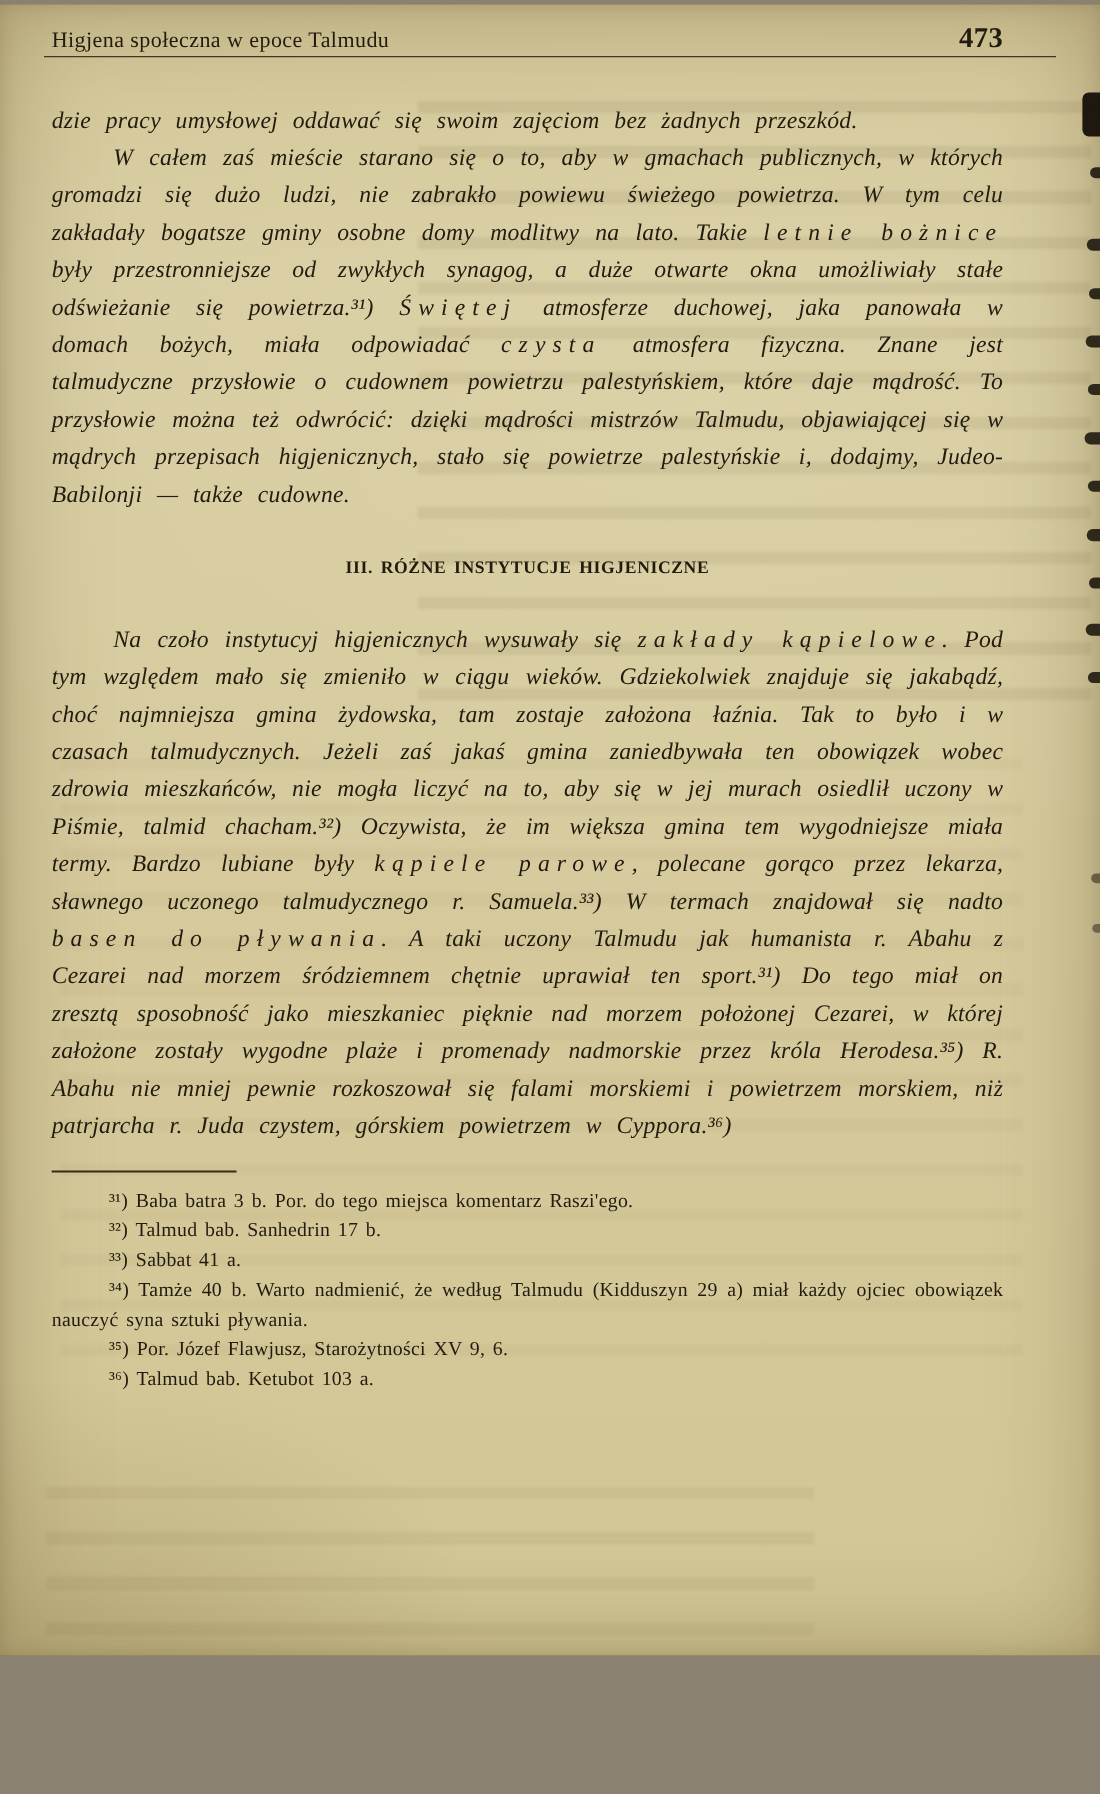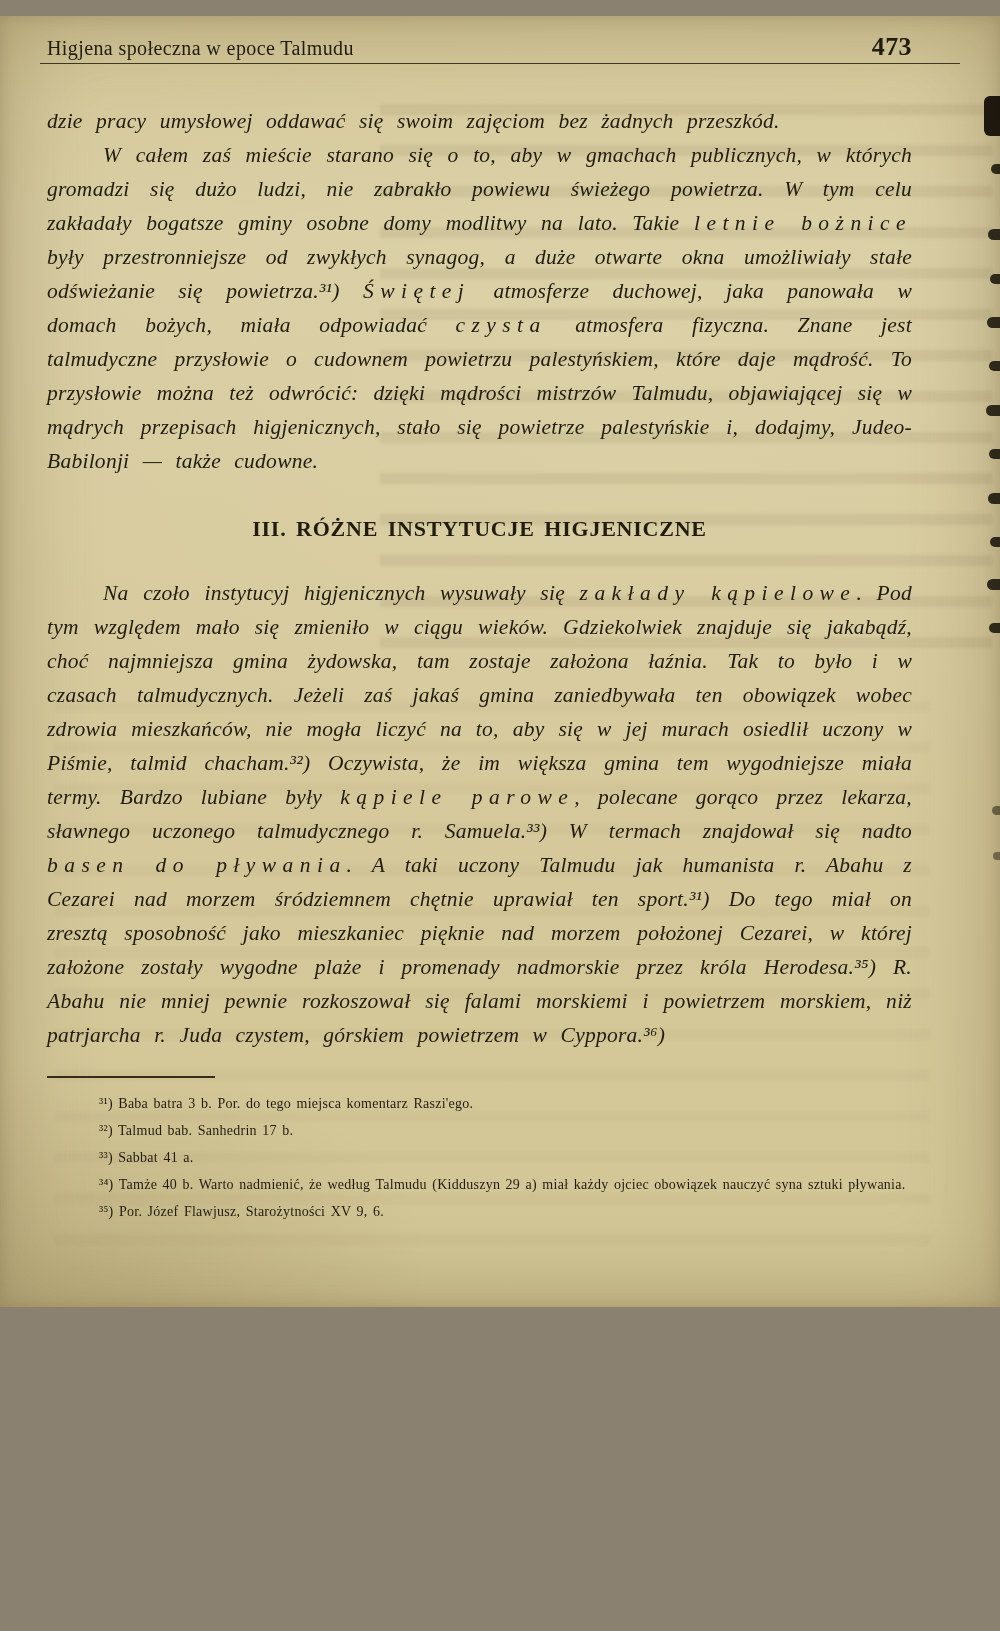--- a/index.html
+++ b/index.html
@@ -1,20 +1,20 @@
 <!DOCTYPE html>
 <html lang="pl" style="--paper: #d6ca9d; --ink: #221c0f;"><head>
 <meta charset="utf-8">
 <style>
   * { margin:0; padding:0; box-sizing:border-box; }
   html, body { background:#8a8170; }
   .page {
     position:relative;
-    width:1000px; height:1291px;
-    margin:16px auto;
+    width:1000px; height:1501px;
+    margin:4px auto;
     overflow:hidden;
     font-family:"Liberation Serif","DejaVu Serif",serif;
     color:var(--ink, #221c0f);
     background:
       radial-gradient(ellipse 1300px 800px at 65% 25%, rgba(255,250,215,0.10), transparent 60%),
       radial-gradient(ellipse 500px 300px at 8% 97%, rgba(110,90,45,0.18), transparent 70%),
       linear-gradient(180deg, #d3c798 0%, #d8cda2 16%, #d6ca9d 55%, #d2c695 100%);
     box-shadow: inset 0 0 95px rgba(96,78,40,0.38), inset 0 0 16px rgba(96,78,40,0.22);
   }
   
@@ -49,31 +49,31 @@
     font-size:21.5px; line-height:34px;
     text-align:justify;
     word-spacing:.36em; letter-spacing:.012em;
     hyphens:auto;
   }
   .para { text-indent:56px;font-style:italic; }
   .para.no-indent { text-indent:0; }
   .sperr { letter-spacing:.30em; }
 
   .section-heading {
-    font-size:22px; font-weight:bold; text-align:center;
+    font-size:16px; font-weight:bold; text-align:center;
     letter-spacing:.035em; word-spacing:.15em;
     margin:34px 0 30px; text-indent:0;
   }
 
   .footnote-rule {
     width:168px; margin:24px 0 12px;
     border-top:2.4px solid rgba(35,28,13,0.9);
   }
   .footnotes {
-    font-size:14px; line-height:27px;
+    font-size:18px; line-height:27px;
     text-align:justify; word-spacing:.12em;
   }
   .fn { text-indent:52px; }
 </style>
 </head>
 <body>
 
 <div class="page">
 
   <div class="ghost g1"></div>
@@ -117,17 +117,18 @@
 
 
       <div class="footnote-rule"></div>
 
       <section class="footnotes">
         <p class="fn"><span class="fn-marker">³¹)</span> <span>Baba batra 3 b. Por. do tego miejsca komentarz Raszi'ego.</span></p>
         <p class="fn"><span class="fn-marker">³²)</span> <span>Talmud bab. Sanhedrin 17 b.</span></p>
         <p class="fn"><span class="fn-marker">³³)</span> <span>Sabbat 41 a.</span></p>
         <p class="fn"><span class="fn-marker">³⁴)</span> <span>Tamże 40 b. Warto nadmienić, że według Talmudu (Kidduszyn 29 a) miał każdy ojciec obowiązek nauczyć syna sztuki pływania.</span></p>
         <p class="fn"><span class="fn-marker">³⁵)</span> <span>Por. Józef Flawjusz, Starożytności XV 9, 6.</span></p>
+        <p class="fn"><span class="fn-marker">³⁶)</span> <span>Talmud bab. Ketubot 103 a.</span></p>
       </section>
 
     </main>
   </div>
 </div>
 
 </body></html>

